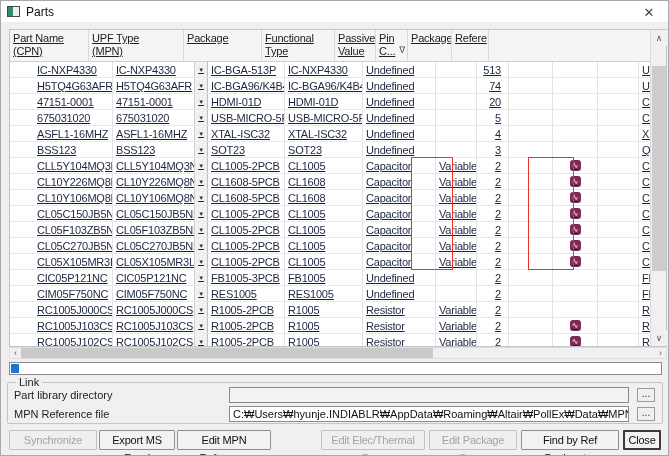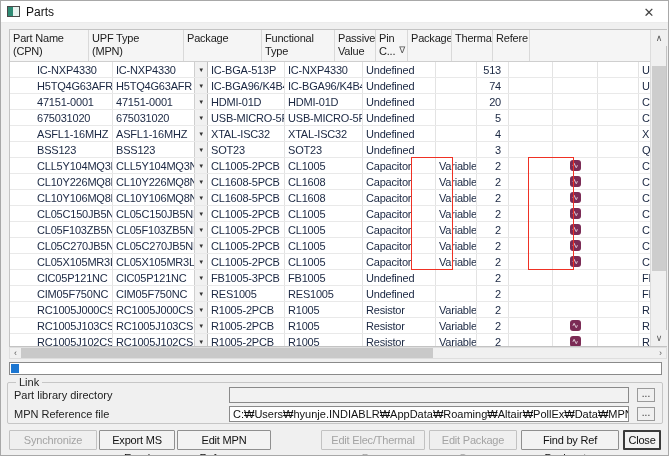--- a/index.html
+++ b/index.html
@@ -12,21 +12,21 @@
   
   #titlebar{position:absolute;left:0;top:0;width:100%;height:22px;background:#ffffff;
     display:flex;align-items:center;padding-left:6px;border-bottom:1px solid #ececec;}
   #app-icon{width:13px;height:11px;border:1px solid #4a4a4a;background:linear-gradient(90deg,#2e8b74 0 45%,#e8f3ef 45% 100%);margin-right:6px;}
   #title-text{font-size:12px;color:#111;}
   #close-btn{position:absolute;right:10px;top:2px;width:18px;height:18px;display:flex;
     align-items:center;justify-content:center;color:#444;font-size:13px;cursor:default;}
   
   #table-wrap{position:absolute;left:8px;top:28px;width:658px;height:318px;background:#fff;
     border:1px solid #c3c3c3;}
-  #grid{position:absolute;left:0;top:0;width:642px;height:100%;overflow:hidden;letter-spacing:-0.2px;}
+  #grid{position:absolute;left:0;top:0;width:642px;height:100%;overflow:hidden;letter-spacing:-0.2px;text-decoration:underline;}
   #grid-header{display:flex;height:32px;background:#f5f5f5;border-bottom:1px solid #cfcfcf;}
   .hcell{flex:none;height:100%;padding:2px 3px;border-right:1px solid #d9d9d9;
     white-space:pre-line;line-height:13px;overflow:hidden;color:#1c1c1c;position:relative;}
   .sort-glyph{position:absolute;right:2px;top:14px;font-size:9px;color:#555;}
   #grid-body{position:relative;height:286px;overflow:hidden;background:#fff;}
   .grow{display:flex;height:16px;border-bottom:1px solid #e9e9e9;color:#1a2742;padding-left:24px;}
   .cell{flex:none;height:100%;padding:1px 3px;border-right:1px solid #e3e3e3;
     white-space:nowrap;overflow:hidden;line-height:14px;}
   .cell.r{text-align:right;padding-right:7px;}
   .cell.combo{display:flex;align-items:stretch;padding:0;}
@@ -85,21 +85,20 @@
 (CPN)</div>
           <div class="hcell" style="width: 95px;">UPF Type
 (MPN)</div>
           <div class="hcell" style="width: 78px;">Package</div>
           <div class="hcell" style="width: 73px;">Functional Type</div>
           <div class="hcell" style="width: 41px;">Passive
 Value</div>
           <div class="hcell" style="width: 32px;">Pin
 C...<span class="sort-glyph">∇</span></div>
           <div class="hcell" style="width: 44px;">Package</div>
-          <div class="hcell" style="width: 41px;">Thermal</div>
           <div class="hcell" style="width: 37px;">Refere</div>
         </div>
       <div id="grid-body">
           <div class="grow">
             <div class="cell" style="width: 79px;">IC-NXP4330</div>
             <div class="cell combo mpn-border" style="width: 95px;">
               <span class="combo-text">IC-NXP4330</span>
               <span class="combo-btn">▼</span>
             </div>
             <div class="cell" style="width: 77px;">IC-BGA-513P</div>

